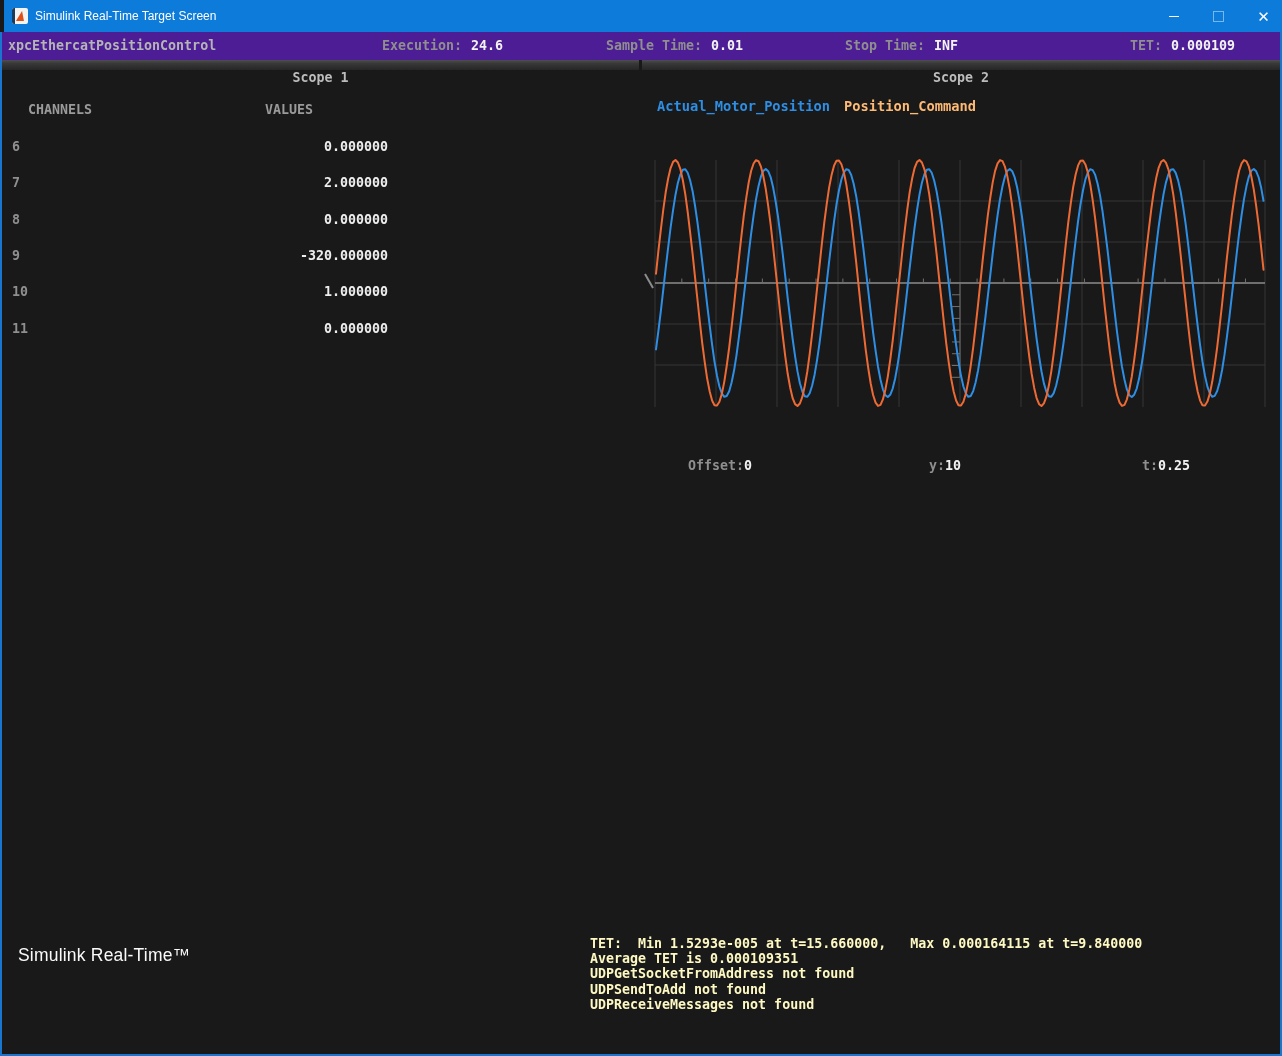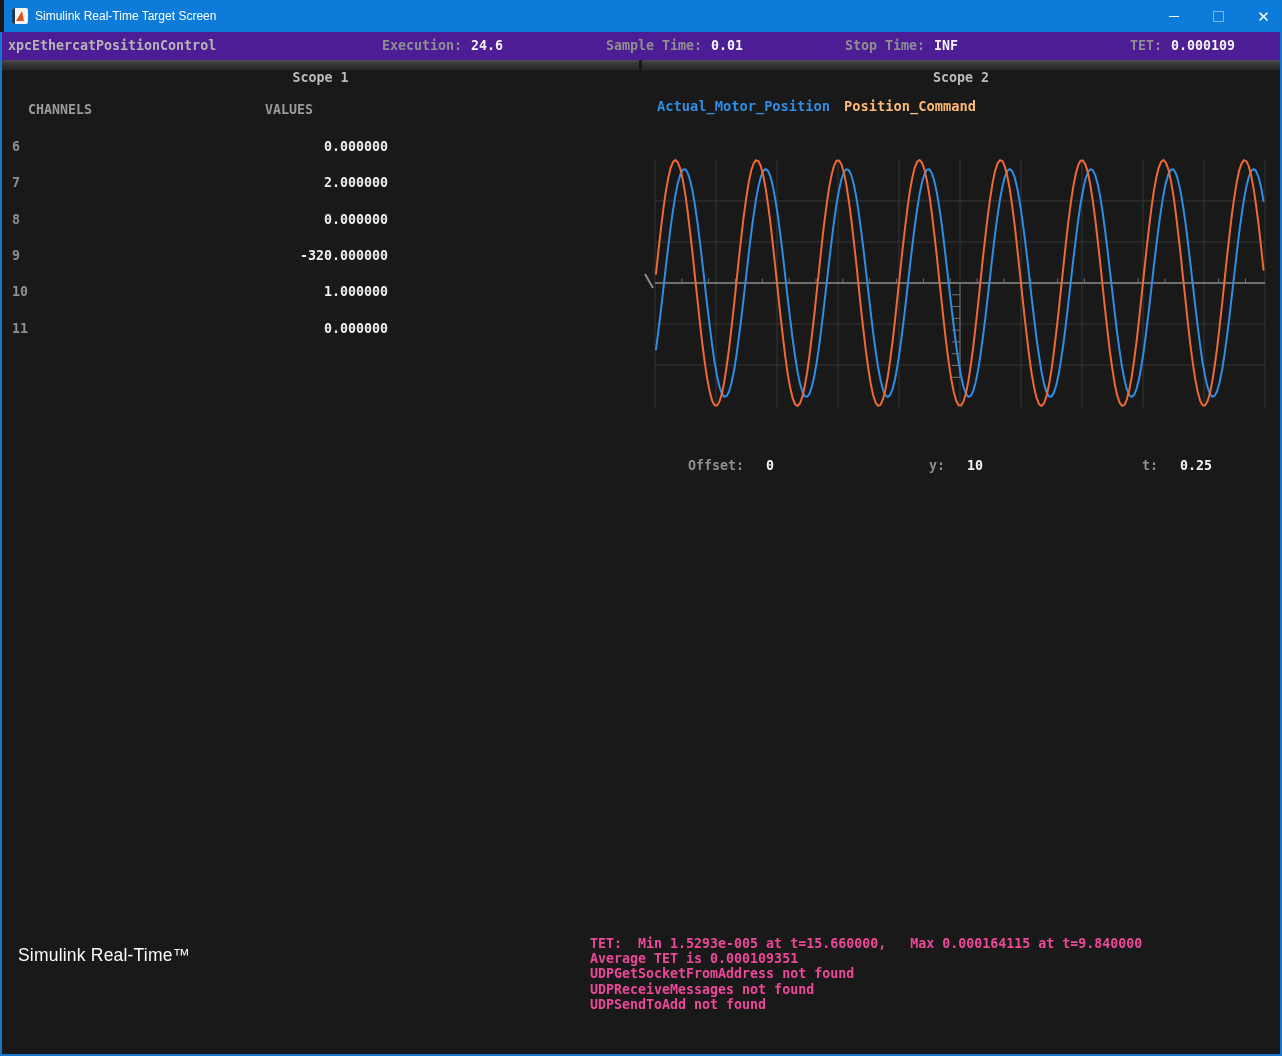--- a/index.html
+++ b/index.html
@@ -67,34 +67,34 @@
   
   .col-header{position:absolute;top:102px;color:#9a9a9a;font-size:13.3px;font-weight:700;}
   .hdr-channels{left:28px;} .hdr-values{left:265px;}
   .channel-list{position:absolute;left:0;top:128px;width:388px;}
   .channel-row{height:36.45px;display:flex;align-items:center;font-size:13.3px;font-weight:700;}
   .channel-row .num{margin-left:12px;color:#8f8f8f;}
   .channel-row .val{margin-left:auto;color:#ededed;}
   
   .legend{position:absolute;left:657px;top:98px;display:flex;gap:14px;font-size:13.7px;font-weight:700;}
   .plot-svg{position:absolute;left:640px;top:140px;}
-  .footer-item{position:absolute;top:458px;height:15px;line-height:15px;font-size:13.3px;font-weight:700;display:flex;gap:22px;}
+  .footer-item{position:absolute;top:458px;height:15px;line-height:15px;font-size:13.3px;font-weight:700;display:flex;gap:0;}
   .footer-item:nth-of-type(1){left:688px;}
   .footer-item:nth-of-type(2){left:929px;}
   .footer-item:nth-of-type(3){left:1142px;}
   .footer-item .lbl{color:#8f8f8f;}
   .footer-item .val{color:#f2f2f2;}
   
   .branding{
     position:absolute;left:18px;top:945px;color:#fafafa;
     font-family:"Liberation Sans",sans-serif;font-size:17.5px;letter-spacing:0.2px;
   }
   .messages{position:absolute;left:590px;top:936px;}
   .message-line{
-    white-space:pre;color:#ec4899;font-size:13.3px;font-weight:700;line-height:15.2px;
+    white-space:pre;color:#fef9c3;font-size:13.3px;font-weight:700;line-height:15.2px;
   }
 </style>
 </head>
 <body>
 
 <div class="window">
 
   <div class="titlebar">
     <div class="app-icon">
       <span class="navy"></span>
@@ -241,17 +241,17 @@
         <span class="lbl">t:</span>
         <span class="val">0.25</span>
       </div>
   </div>
 
   <div class="branding">Simulink Real-Time™</div>
   <div class="messages">
       <div class="message-line">TET:  Min 1.5293e-005 at t=15.660000,   Max 0.000164115 at t=9.840000</div>
       <div class="message-line">Average TET is 0.000109351</div>
       <div class="message-line">UDPGetSocketFromAddress not found</div>
+      <div class="message-line">UDPSendToAdd not found</div>
       <div class="message-line">UDPReceiveMessages not found</div>
-      <div class="message-line">UDPSendToAdd not found</div>
     </div>
 
 </div>
 
 </body></html>

